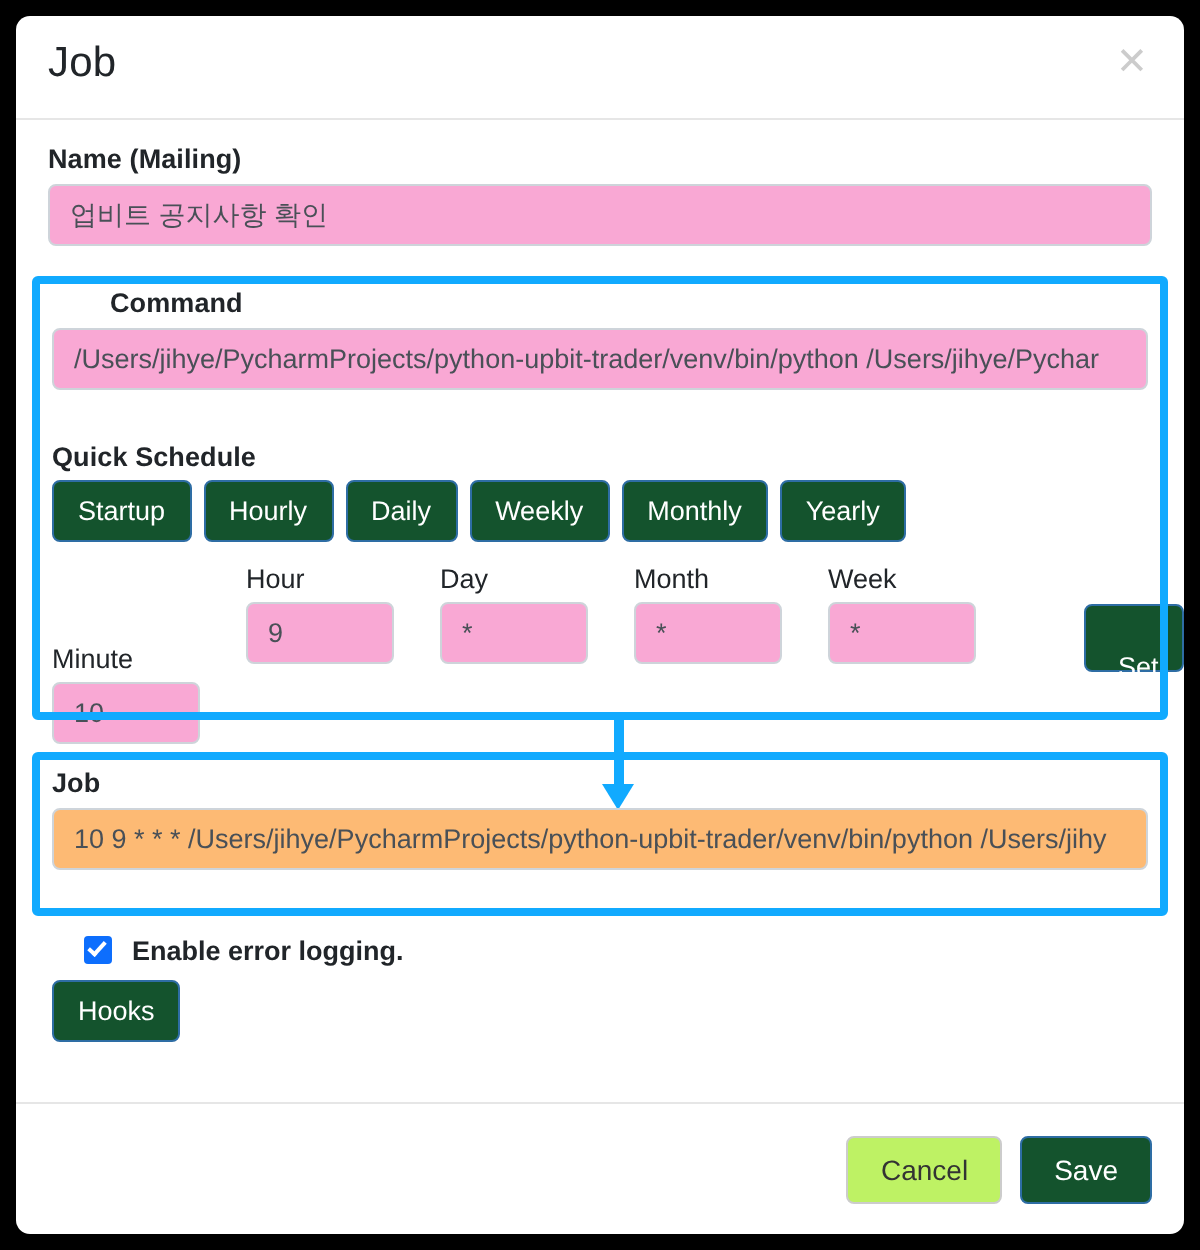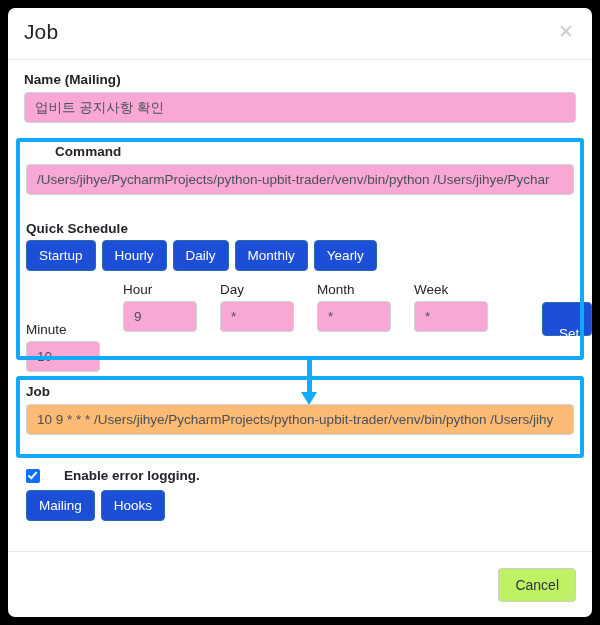--- a/index.html
+++ b/index.html
@@ -124,21 +124,21 @@
     font-size: 13.5px;
     border-radius: 4px;
     cursor: pointer;
     border: 1px solid transparent;
     padding: 0 12px;
     height: 31px;
     line-height: 29px;
     white-space: nowrap;
   }
   .btn-primary {
-    background: #1d4ed8;
+    background: #14532d;
     border-color: #2e6da4;
     color: #ffffff;
   }
   .btn-default {
     background: #bef264;
     border-color: #cccccc;
     color: #333333;
   }
 
   
@@ -182,25 +182,25 @@
     border-top: 13px solid #11aaff;
   }
 
   
   .job-label { position: absolute; left: 18px; top: 324px; }
   .job-input { position: absolute; left: 18px; top: 344px; width: 548px; }
 
   
   .chk-row {
     position: absolute;
-    left: 18px;
+    left: 34px;
     top: 408px;
     display: flex;
-    align-items: flex-end;
-    gap: 24px;
+    align-items: flex-start;
+    gap: 10px;
   }
   .chk-box {
     width: 14px;
     height: 14px;
     border-radius: 2px;
     background: #0d6efd;
     position: relative;
     cursor: pointer;
     flex: none;
   }
@@ -264,20 +264,21 @@
     <div class="txt-input name-input">업비트 공지사항 확인</div>
 
     <div class="field-label cmd-label">Command</div>
     <div class="txt-input cmd-input">/Users/jihye/PycharmProjects/python-upbit-trader/venv/bin/python /Users/jihye/Pychar</div>
 
     <div class="field-label qs-label">Quick Schedule</div>
     <div class="qs-row">
       <button class="btn btn-primary">Startup</button>
       <button class="btn btn-primary">Hourly</button>
       <button class="btn btn-primary">Daily</button>
+      <button class="btn btn-primary">Weekly</button>
       <button class="btn btn-primary">Monthly</button>
       <button class="btn btn-primary">Yearly</button>
     </div>
 
     <div class="cron-row">
       <div class="cron-cell" style="left:0px;margin-top:40px;">
         <span class="cron-label">Minute</span>
         <div class="txt-input">10</div>
       </div>
       <div class="cron-cell" style="left:97px;">
@@ -306,25 +307,25 @@
 
     <div class="field-label job-label">Job</div>
     <div class="txt-input readonly job-input">10 9 * * * /Users/jihye/PycharmProjects/python-upbit-trader/venv/bin/python /Users/jihy</div>
 
     <div class="chk-row">
       <div class="chk-box"></div>
       <span class="chk-label">Enable error logging.</span>
     </div>
 
     <div class="mh-row">
-      <button class="btn btn-primary">Mailing</button>
       <button class="btn btn-primary">Hooks</button>
     </div>
 
   </div>
 
   <div class="modal-footer">
     <div class="footer-btns">
       <button class="btn btn-default">Cancel</button>
+      <button class="btn btn-primary">Save</button>
     </div>
   </div>
 
 </div>
 
 </body></html>

